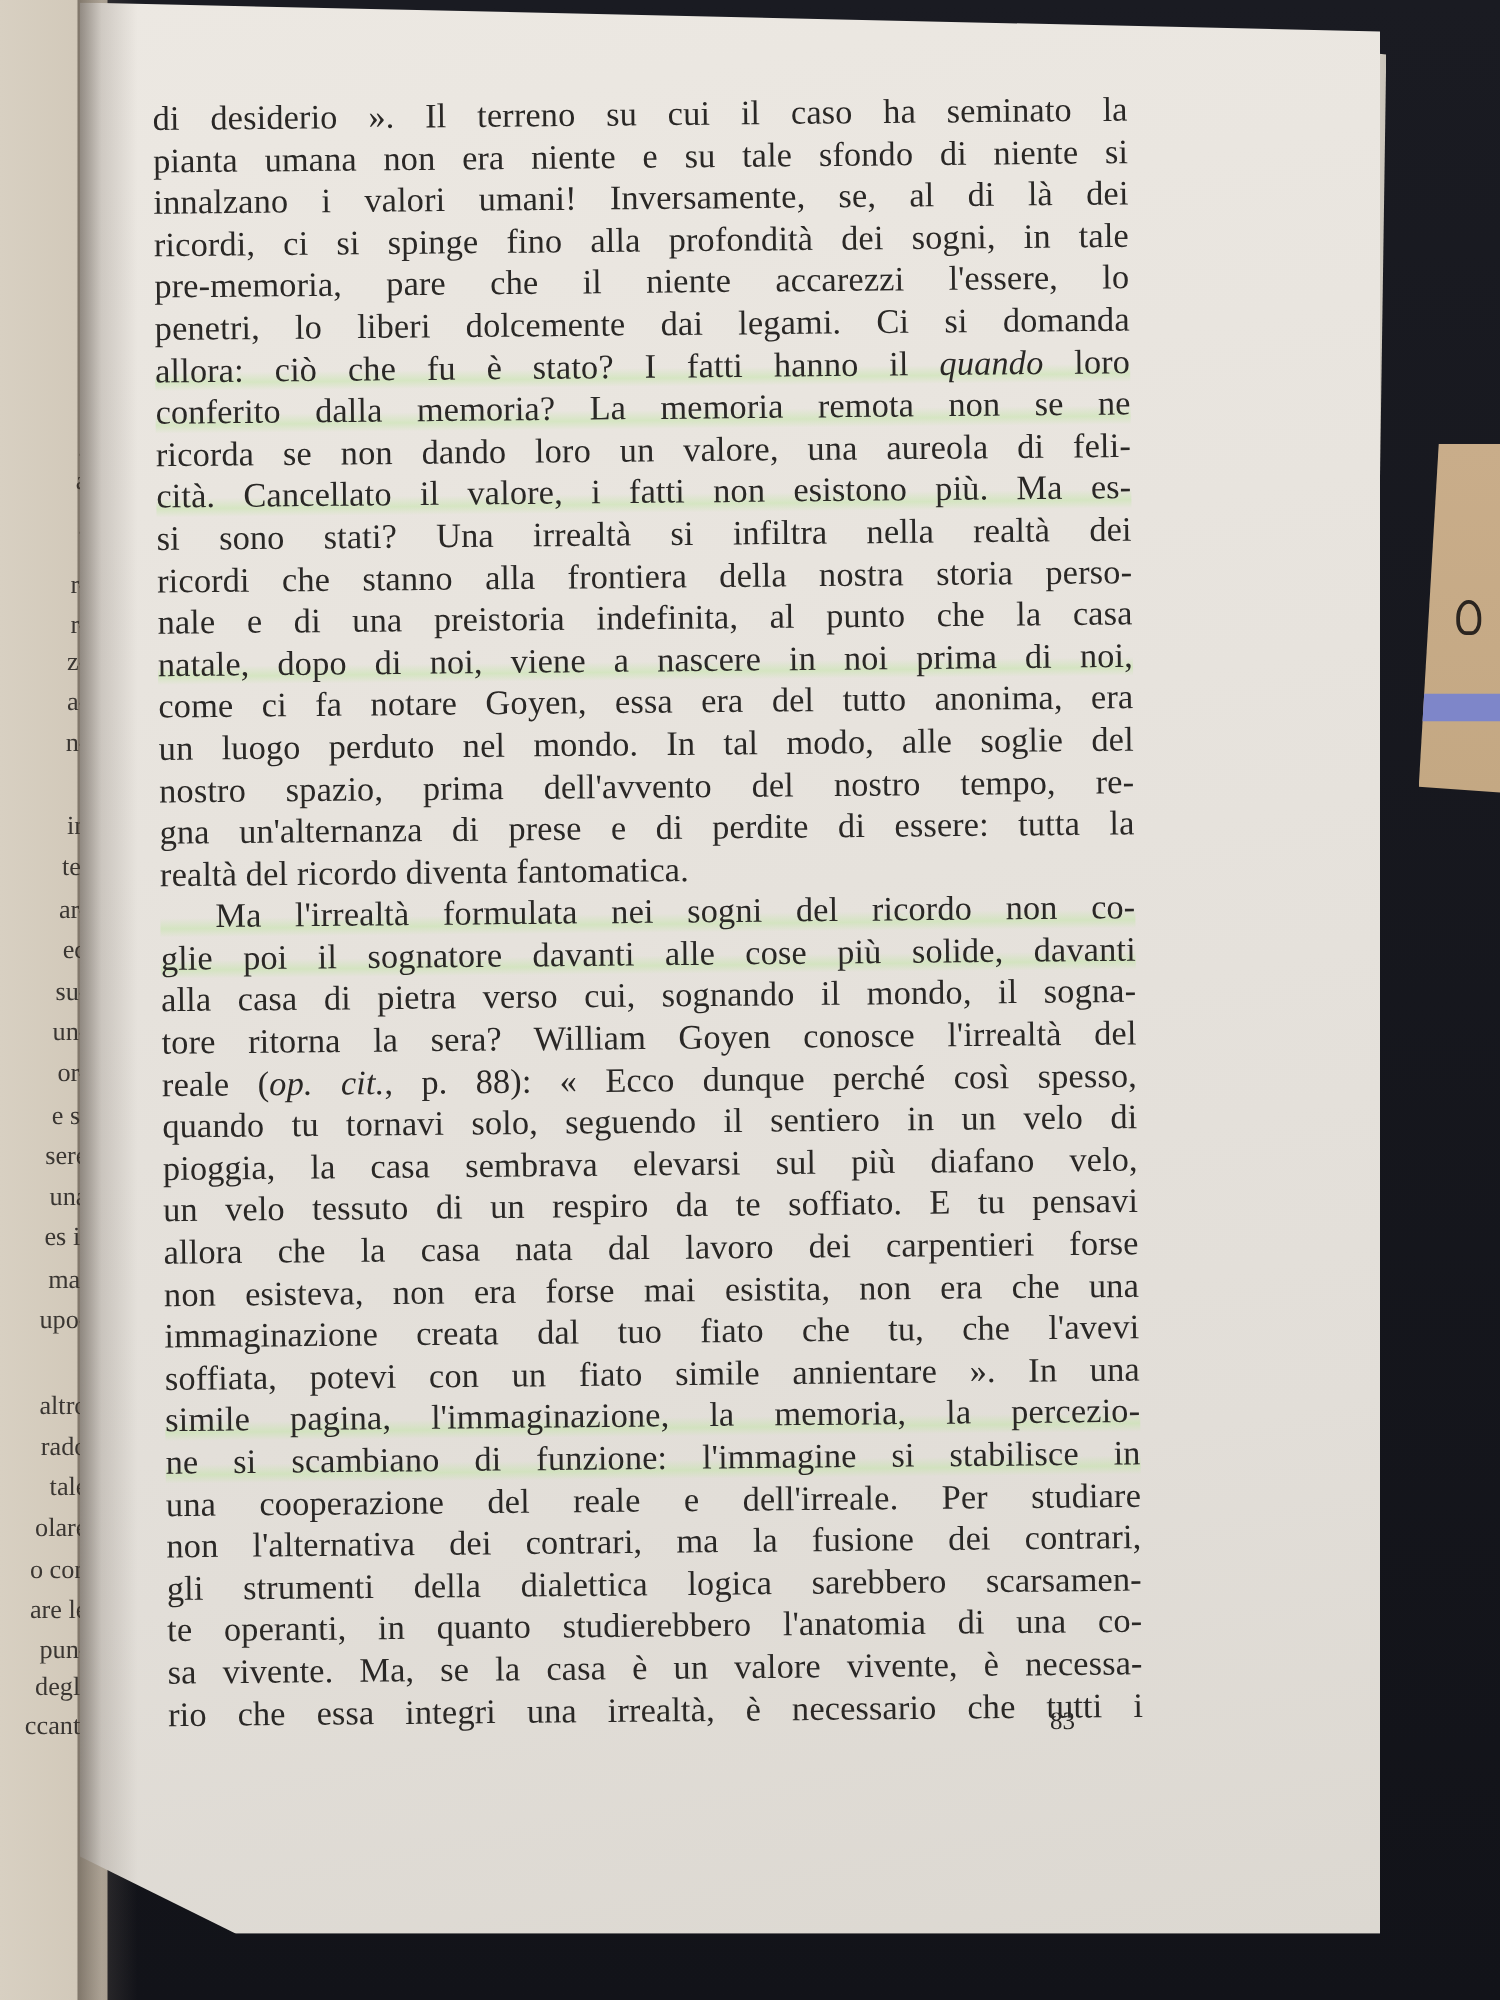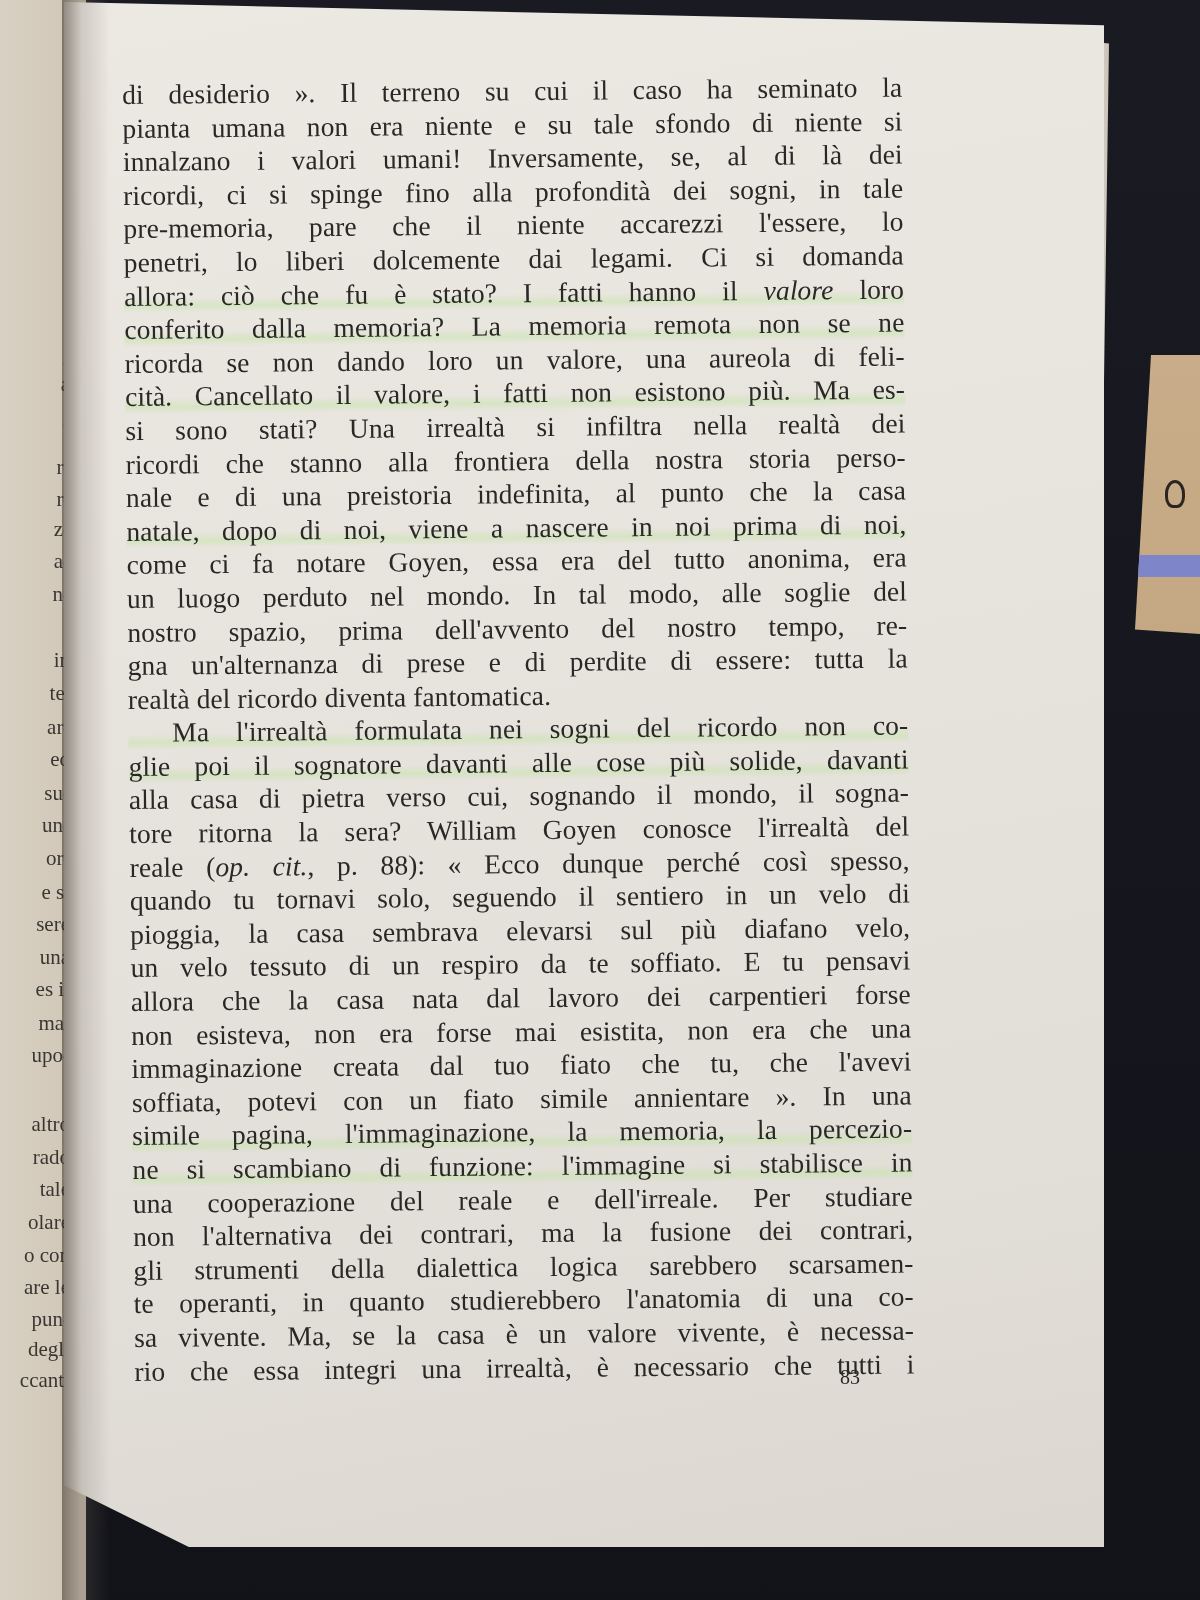--- a/index.html
+++ b/index.html
@@ -180,21 +180,21 @@
     <div class="stripe"></div>
   </div>
 
   <div class="text-block" id="text-block">
       <span class="line">di desiderio ». Il terreno su cui il caso ha seminato la</span>
       <span class="line">pianta umana non era niente e su tale sfondo di niente si</span>
       <span class="line">innalzano i valori umani! Inversamente, se, al di là dei</span>
       <span class="line">ricordi, ci si spinge fino alla profondità dei sogni, in tale</span>
       <span class="line">pre-memoria, pare che il niente accarezzi l'essere, lo</span>
       <span class="line">penetri, lo liberi dolcemente dai legami. Ci si domanda</span>
-      <span class="line hl">allora: ciò che fu è stato? I fatti hanno il <i>valore</i> loro</span>
+      <span class="line hl">allora: ciò che fu è stato? I fatti hanno il <i>quando</i> loro</span>
       <span class="line hl">conferito dalla memoria? La memoria remota non se ne</span>
       <span class="line">ricorda se non dando loro un valore, una aureola di feli-</span>
       <span class="line hl">cità. Cancellato il valore, i fatti non esistono più. Ma es-</span>
       <span class="line">si sono stati? Una irrealtà si infiltra nella realtà dei</span>
       <span class="line">ricordi che stanno alla frontiera della nostra storia perso-</span>
       <span class="line">nale e di una preistoria indefinita, al punto che la casa</span>
       <span class="line hl">natale, dopo di noi, viene a nascere in noi prima di noi,</span>
       <span class="line">come ci fa notare Goyen, essa era del tutto anonima, era</span>
       <span class="line">un luogo perduto nel mondo. In tal modo, alle soglie del</span>
       <span class="line">nostro spazio, prima dell'avvento del nostro tempo, re-</span>

